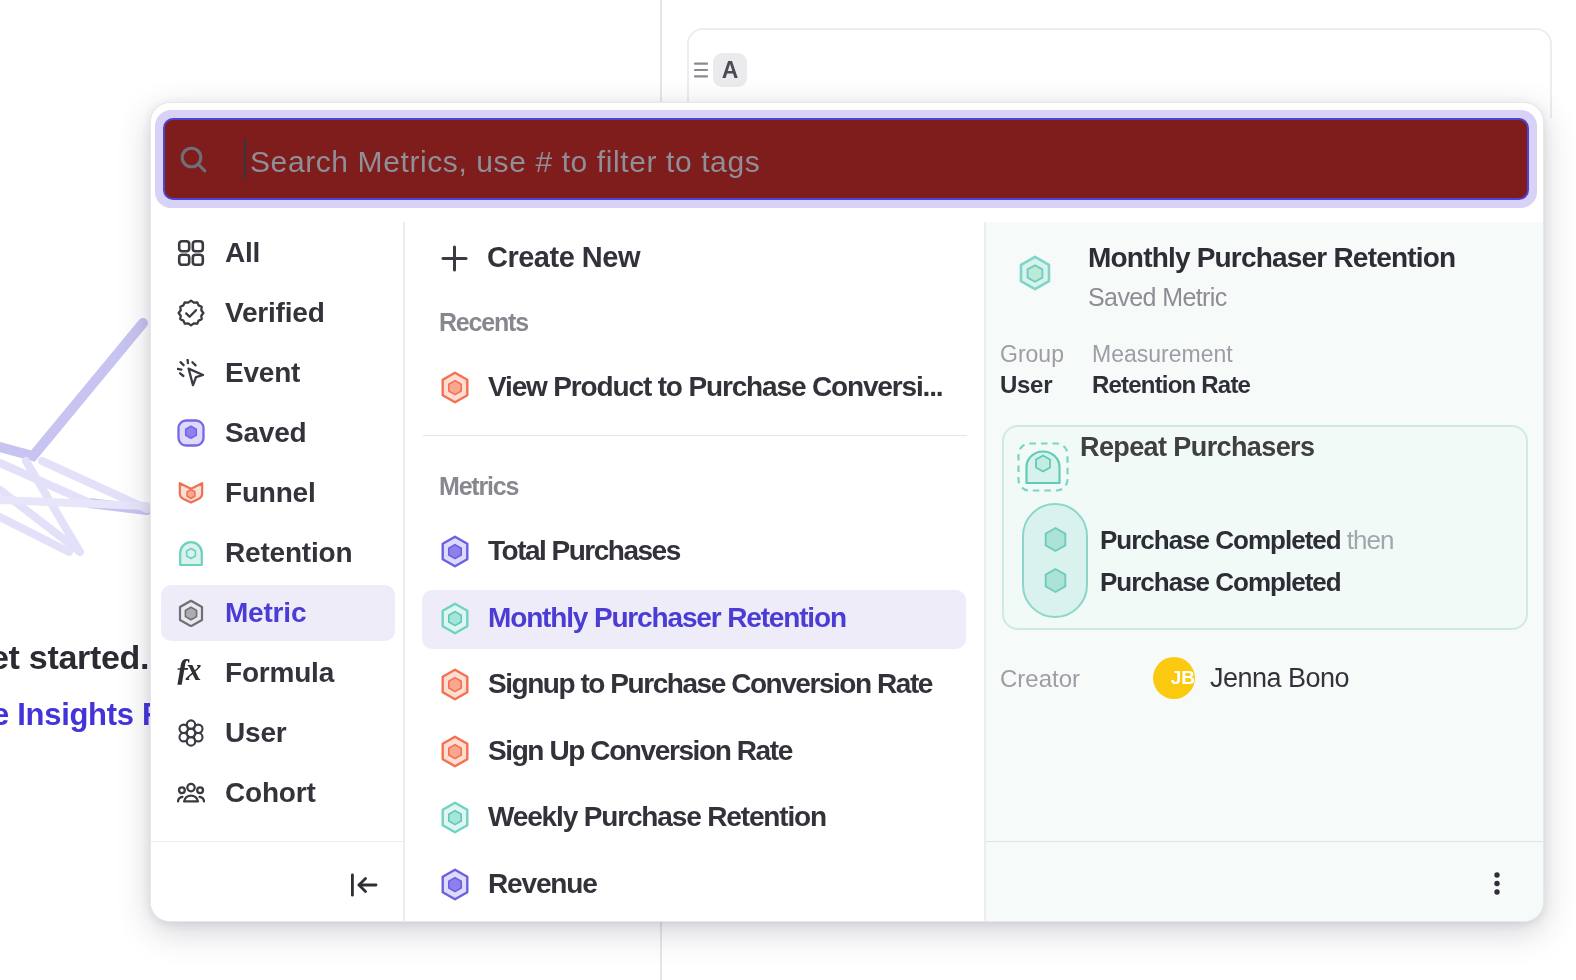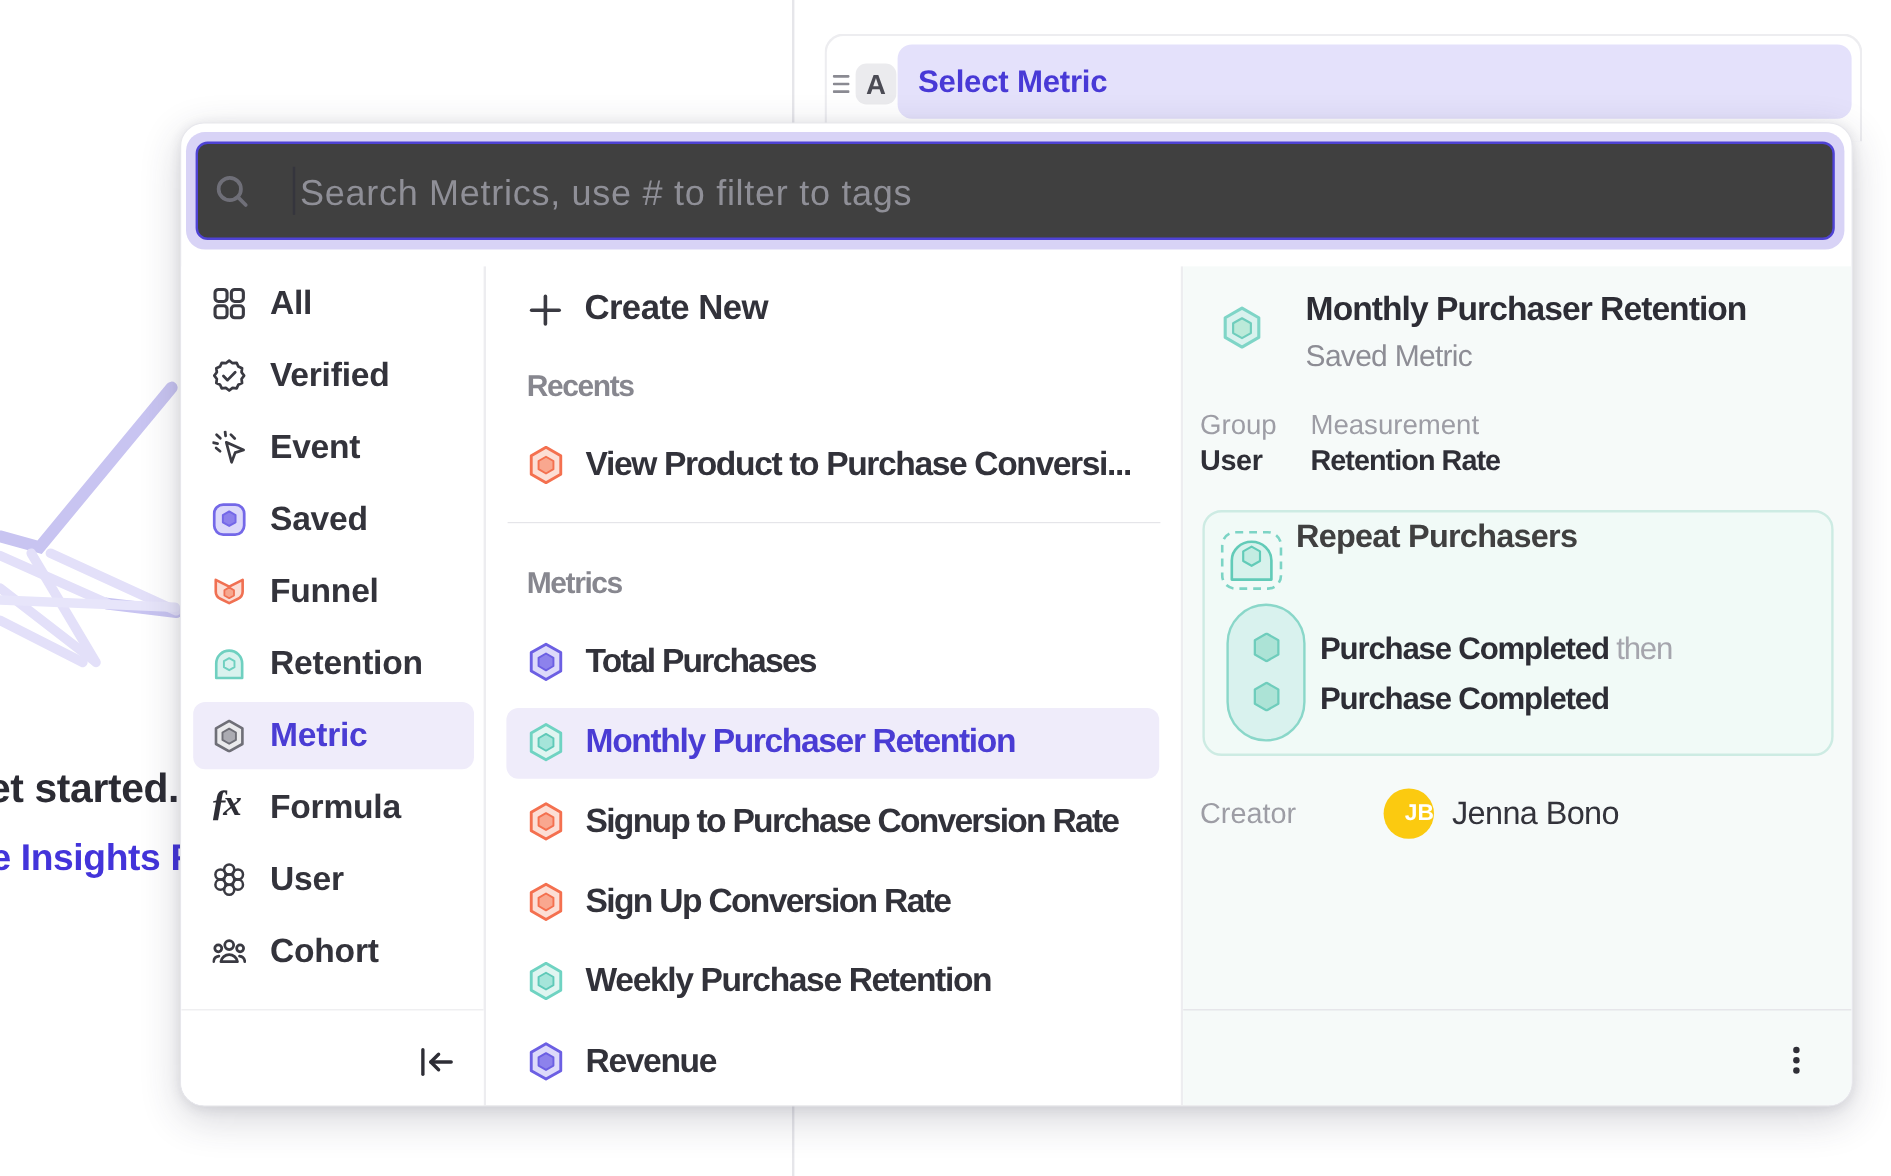--- a/index.html
+++ b/index.html
@@ -18,21 +18,21 @@
     color:#4b4b54; font-size:23px; font-weight:700; text-align:center; line-height:34px; }
   .selpill { left:748px; top:37px; width:795px; height:62px; border-radius:12px; background:#e4e1fb;
     color:#4839d6; font-size:26px; font-weight:700; line-height:62px; padding-left:17px; letter-spacing:-0.2px; }
 
   
   #modal { left:150px; top:102px; width:1394px; height:820px; background:#fff;
     border:1px solid #e7e7ec; border-radius:20px;
     box-shadow:0 10px 34px rgba(45,45,70,0.20), 0 2px 10px rgba(45,45,70,0.10); }
   #modalin { position:absolute; left:0; top:0; width:1392px; height:818px; border-radius:19px; overflow:hidden; }
   .ring { left:4px; top:7px; width:1382px; height:98px; border-radius:16px; background:#d8d3f6; }
-  .sbox { left:12px; top:15px; width:1366px; height:82px; border-radius:10px; border:2.5px solid #4f43d4; background:#404040; }
+  .sbox { left:12px; top:15px; width:1366px; height:82px; border-radius:10px; border:2.5px solid #4f43d4; background:#7f1d1d; }
   .caret { left:79px; top:19px; width:2px; height:40px; background:#35353d; }
   .pholder { left:85px; top:3px; height:78px; line-height:78px; font-size:30px; color:#8f8f97; letter-spacing:0.6px; }
 
   
   .sidebar { left:0; top:119px; width:254px; height:699px; background:#fff; border-right:2px solid #ededf0; }
   .midcol { left:254px; top:119px; width:581px; height:699px; background:#fff; border-right:2px solid #ededf0; }
   .rightcol { left:835px; top:119px; width:557px; height:699px; background:#f6faf9; }
 
   .srow { left:10px; width:234px; height:56px; border-radius:10px; }
   .srow.sel { background:#efecfa; }
@@ -76,21 +76,20 @@
 
   <div class="abs topcard"></div>
   <svg class="abs" style="left:694px;top:62px" width="14" height="16" viewBox="0 0 14 16">
     <g stroke="#8a8a92" stroke-width="2.2" stroke-linecap="round">
       <line x1="1" y1="1.6" x2="13" y2="1.6"></line>
         <line x1="1" y1="8" x2="13" y2="8"></line>
         <line x1="1" y1="14.4" x2="13" y2="14.4"></line>
     </g>
   </svg>
   <div class="abs abadge">A</div>
-  <div class="abs selpill">Select Metric</div>
 
   <div class="abs" id="modal">
       <div id="modalin">
     <div class="abs ring"></div>
     <div class="abs sbox">
       <svg class="abs" style="left:15px;top:26px" width="27" height="27" viewBox="0 0 27 27">
         <circle cx="11.5" cy="11.5" r="9.3" fill="none" stroke="#6f6f78" stroke-width="3.1"></circle>
         <line x1="18.5" y1="18.5" x2="24.8" y2="24.8" stroke="#6f6f78" stroke-width="3.1" stroke-linecap="round"></line>
       </svg>
       <div class="abs caret"></div>

